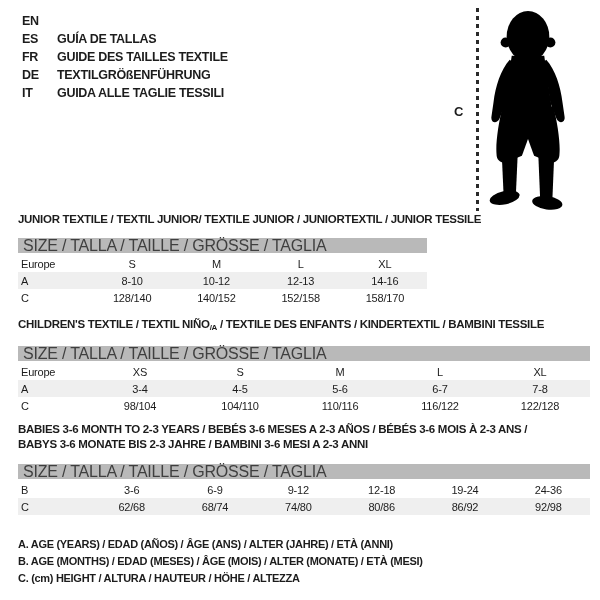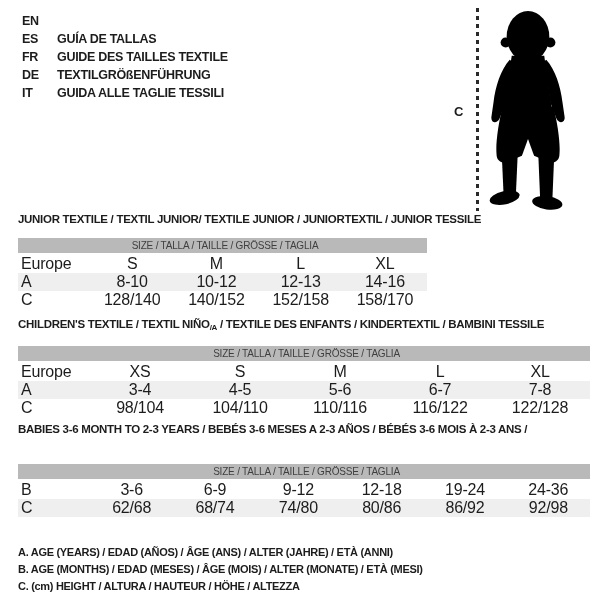--- a/index.html
+++ b/index.html
@@ -28,34 +28,34 @@
   
   .tbl-title {
     position:absolute; left:18px;
     font-weight:bold; font-size:11.5px; letter-spacing:-0.3px; line-height:15px;
     white-space:nowrap;
   }
   .tbl-title .sub { font-size:8px; vertical-align:-2px; }
   .sheet-table { position:absolute; left:18px; }
   .size-bar {
     height:15px; line-height:15px; background:#b9b9b9; color:#3f3f3f;
-    font-size:10px; padding-left:5px; letter-spacing:-0.2px; margin-bottom:2px;text-align:center;
+    font-size:16px; padding-left:5px; letter-spacing:-0.2px; margin-bottom:2px;
   }
   .sheet-table table { border-collapse:collapse; table-layout:fixed; width:100%; }
   .sheet-table td {
-    height:17px; font-size:16px; letter-spacing:-0.2px;
+    height:17px; font-size:11px; letter-spacing:-0.2px;
     text-align:center; vertical-align:middle; white-space:nowrap;
   }
   .sheet-table td.lbl { text-align:left; padding-left:3px; }
   .sheet-table tr.shaded td { background:#efefef; }
   .w-junior { width:409px; }
   .w-wide   { width:572px; }
 
   
-  .footnotes { position:absolute; left:18px; top:536px;margin-top:8px; }
+  .footnotes { position:absolute; left:18px; top:536px; }
   .footnote { font-weight:bold; font-size:11px; letter-spacing:-0.3px; line-height:17px; white-space:nowrap; }
 </style>
 </head>
 <body>
 
 <div class="lang-block">
   <div class="lang-row">
     <span class="lang-code">EN</span>
   </div>
   <div class="lang-row">
@@ -184,20 +184,21 @@
       <td>110/116</td>
       <td>116/122</td>
       <td>122/128</td>
     </tr>
   </tbody>
     </table>
 </div>
 
 <div class="tbl-title" style="top:422px;">
   <div>BABIES 3-6 MONTH TO 2-3 YEARS / BEBÉS 3-6 MESES A 2-3 AÑOS / BÉBÉS 3-6 MOIS À 2-3 ANS /</div>
+  <div>BABYS 3-6 MONATE BIS 2-3 JAHRE / BAMBINI 3-6 MESI A 2-3 ANNI</div>
 </div>
 <div class="sheet-table w-wide" style="top:464px;">
   <div class="size-bar">SIZE / TALLA / TAILLE / GRÖSSE / TAGLIA</div>
   <table>
     <colgroup>
         <col style="width:72px">
         <col>
         <col>
         <col>
         <col>

